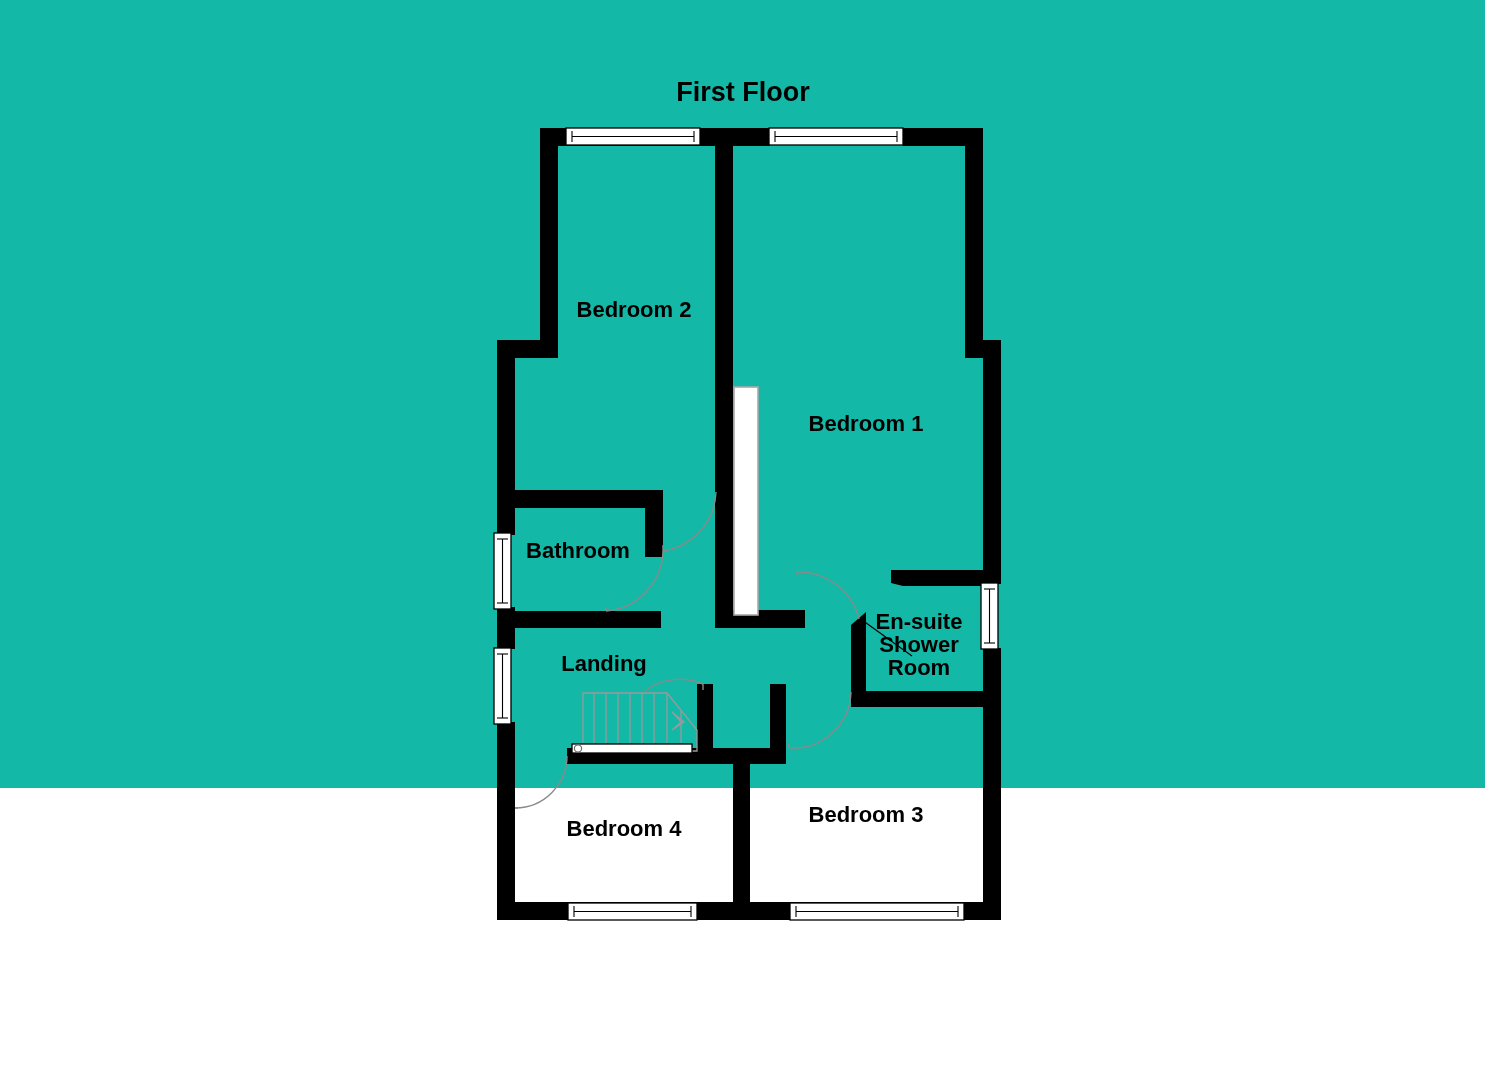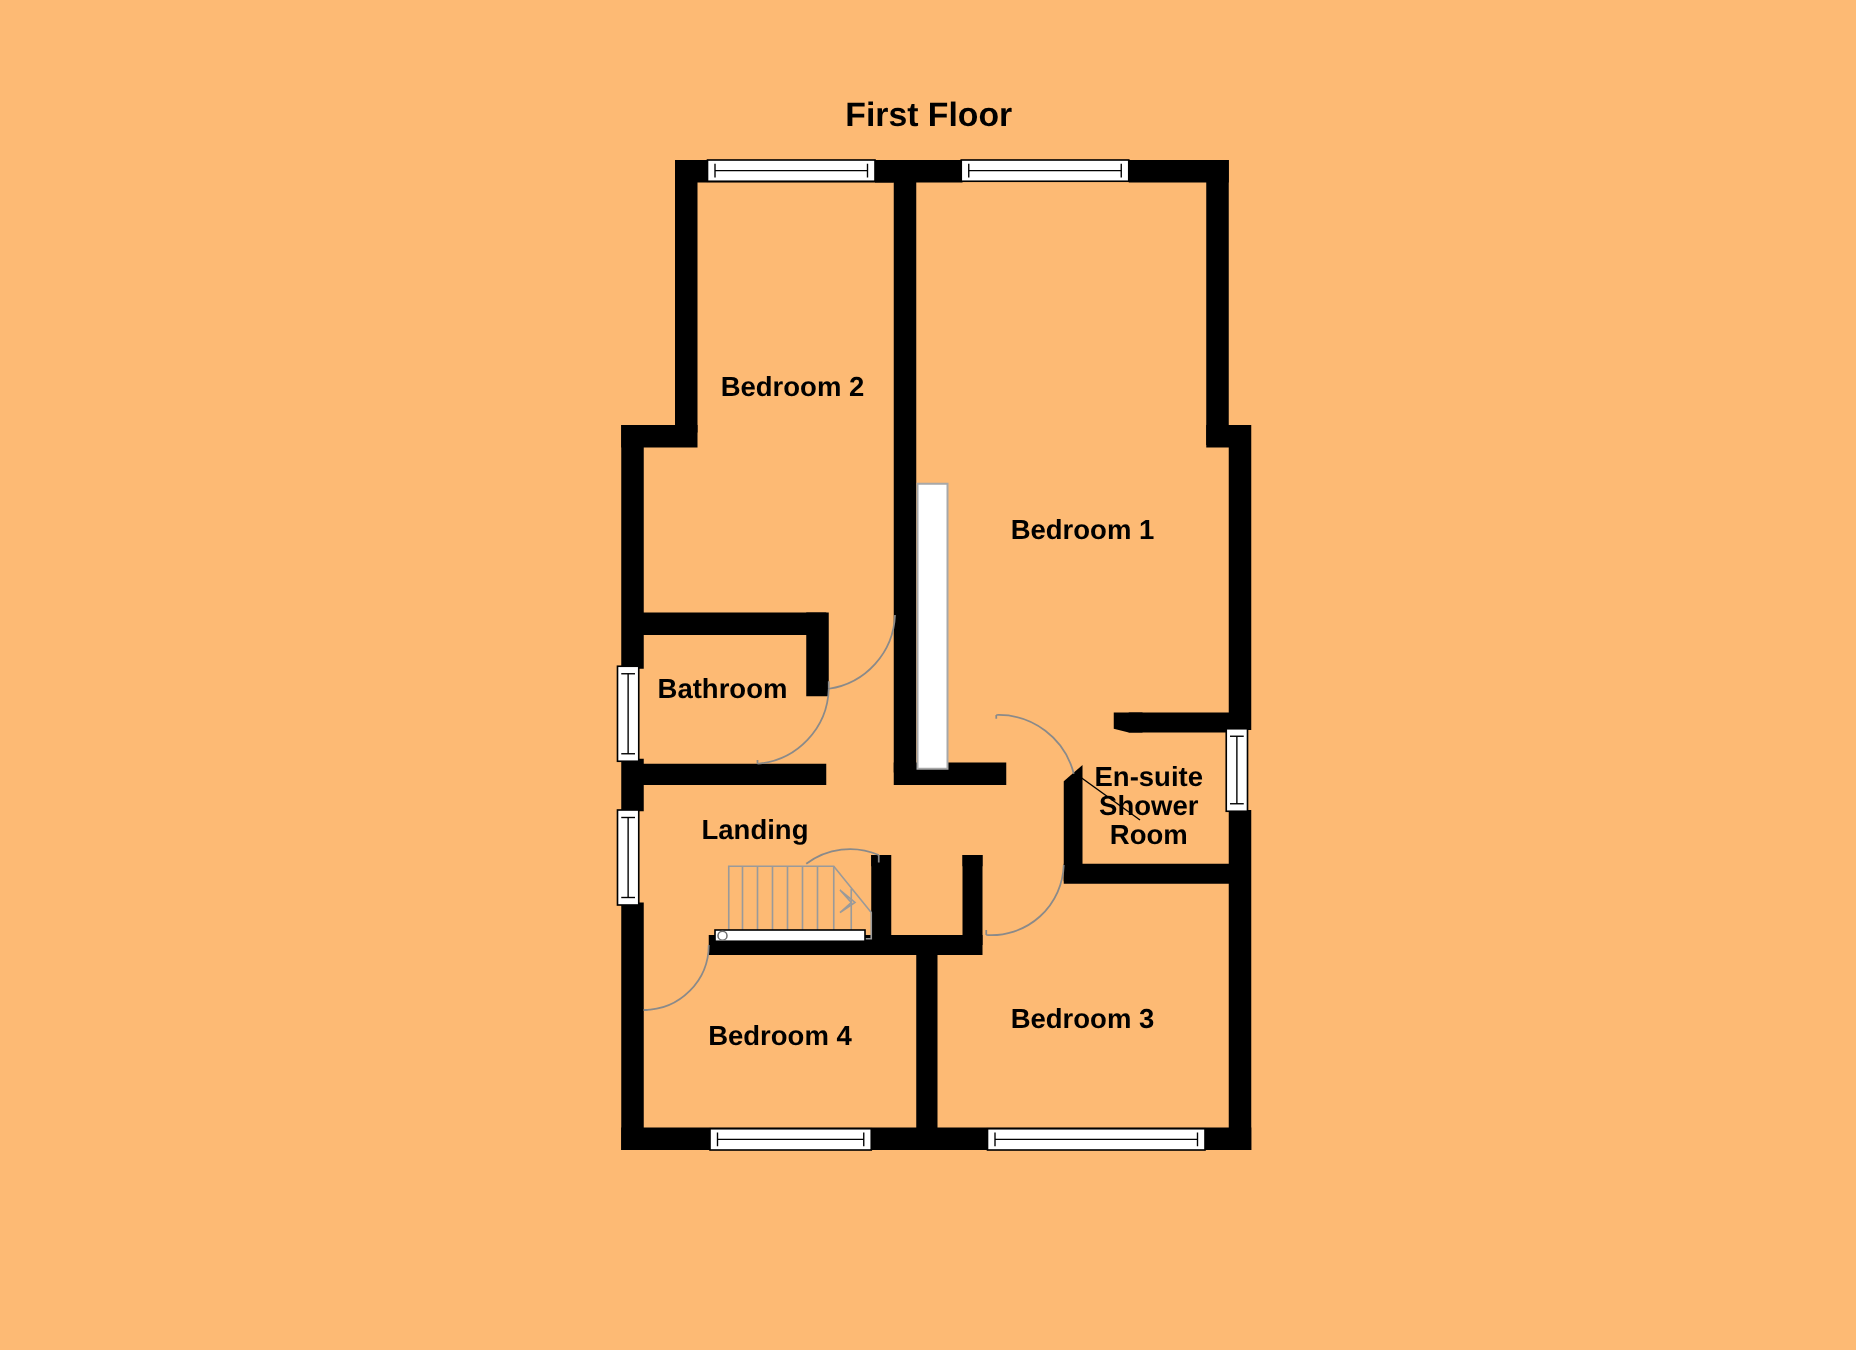--- a/index.html
+++ b/index.html
@@ -10,22 +10,22 @@
   body {
     width: 1485px;
     height: 1080px;
     font-family: "Liberation Sans", sans-serif;
     overflow: hidden;
     position: relative;
   }
   #plan-root {
     position: relative;
     width: 1485px;
-    height: 1080px;
-    background: #fdba74;
+    height: 788px;
+    background: #14b8a6;
   }
   #floorplan-svg {
     position: absolute;
     left: 0;
     top: 0;
     width: 1485px;
     height: 1080px;
     display: block;
   }
   .plan-title {

